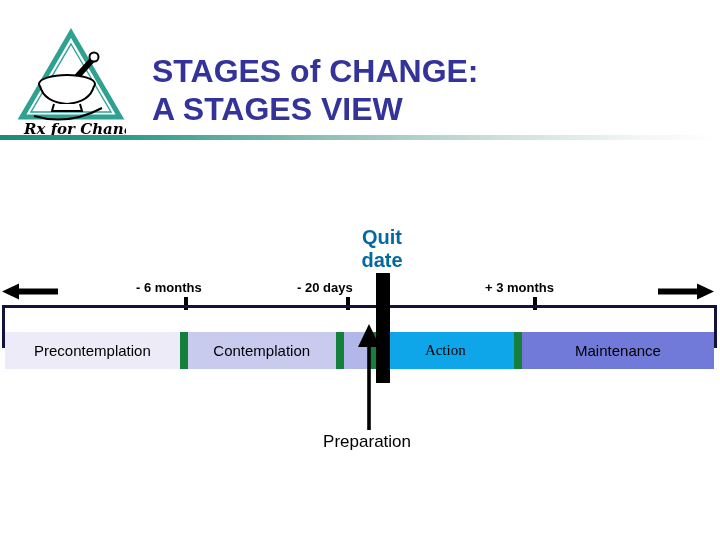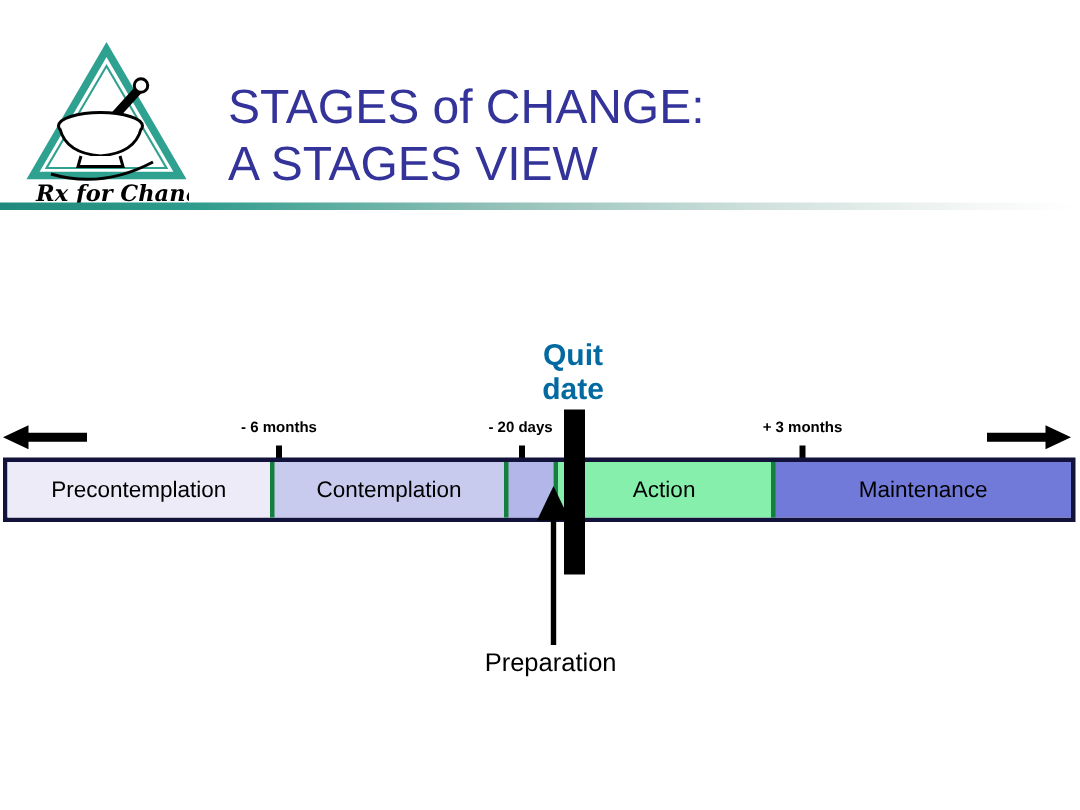--- a/index.html
+++ b/index.html
@@ -6,51 +6,51 @@
   .slide{
     position:relative; width:720px; height:540px; background:#ffffff;
     overflow:hidden; font-family:"Liberation Sans", sans-serif;
     margin:0 auto;
   }
   
   .logo{position:absolute; left:16px; top:28px; width:110px; height:112px;}
   .logo svg{display:block;}
   .title{
     position:absolute; left:152px; top:52px; width:540px;
-    color:#333399; font-size:32px; line-height:38px; font-weight:400;
+    color:#333399; font-size:32px; line-height:38px; font-weight:700;
     letter-spacing:0px;
   }
   .divider{
     position:absolute; left:0; top:135px; width:720px; height:5px;
     background:linear-gradient(90deg,#1f8a7b 0%, #2e9c8c 18%, #8fbfb6 45%, #cfe0dc 70%, #f4f7f6 90%, #ffffff 100%);
   }
   
   .quit-date{
     position:absolute; left:340px; top:226px; width:84px;
     text-align:center; font-weight:bold; font-size:20px; line-height:23px; color:#0369a1;
   }
   .arrow{position:absolute; top:283px;}
   .arrow-left{left:2px;}
   .arrow-right{left:658px;}
   .time-label{
-    position:absolute; top:280px; width:100px; text-align:center;
-    font-size:10px; font-weight:bold; color:#000; white-space:nowrap;
+    position:absolute; top:280px; width:100px; 
+    font-size:13px; font-weight:bold; color:#000; white-space:nowrap;
   }
   .tl-0{left:136px;} .tl-1{left:297px;} .tl-2{left:485px;}
   .tick{position:absolute; top:297px; width:4px; height:13px; background:#000;}
   .tick-0{left:184px;} .tick-1{left:346px;} .tick-2{left:533px;}
   .stage-bar{
     position:absolute; left:2px; top:305px; width:715px; height:43px;
     box-sizing:border-box; border:3px solid #12123a; display:flex;
   }
   .seg{
     height:100%; display:flex; align-items:center; justify-content:center;
-    font-size:15px; color:#000; box-sizing:border-box; white-space:nowrap; overflow:hidden;
+    font-size:15px; color:#000; box-sizing:border-box; white-space:nowrap; overflow:hidden;margin-top:24px;
   }
-  .seg + .seg{border-left:3px solid #15803d;}
+  .seg + .seg{border-left:8px solid #15803d;}
   .seg-0{width:182px;} .seg-1{width:162px;} .seg-2{width:34px;}
   .seg-3{width:151px;} .seg-4{width:208px;}
   .quit-bar{
     position:absolute; left:376px; top:273px; width:14px; height:110px; background:#000;
   }
   .prep-arrow{position:absolute; left:354px; top:324px;}
   .prep-label{
     position:absolute; left:311px; top:432px; width:100px; text-align:right;
     font-size:17px; color:#000;
   }
@@ -109,21 +109,21 @@
   <span class="time-label tl-2">+ 3 months</span>
 
   <div class="tick tick-0"></div>
   <div class="tick tick-1"></div>
   <div class="tick tick-2"></div>
 
   <div class="stage-bar">
     <div class="seg seg-0" style="background-color: rgb(236, 235, 247);">Precontemplation</div>
     <div class="seg seg-1" style="background-color: rgb(200, 203, 238);">Contemplation</div>
     <div class="seg seg-2" style="background-color: rgb(178, 182, 233);"></div>
-    <div class="seg seg-3" style="background-color: #86efac;">Action</div>
+    <div class="seg seg-3" style="background-color: #0ea5e9; font-family: Liberation Serif, serif;">Action</div>
     <div class="seg seg-4" style="background-color: rgb(113, 121, 217);">Maintenance</div>
   </div>
 
   <div class="quit-bar"></div>
 
   <div class="prep-arrow">
     <svg width="30" height="106" viewBox="0 0 30 106">
       <polygon points="15,0 26,23 4,23" fill="#000"></polygon>
       <rect x="13.2" y="20" width="3.6" height="86" fill="#000"></rect>
     </svg>

